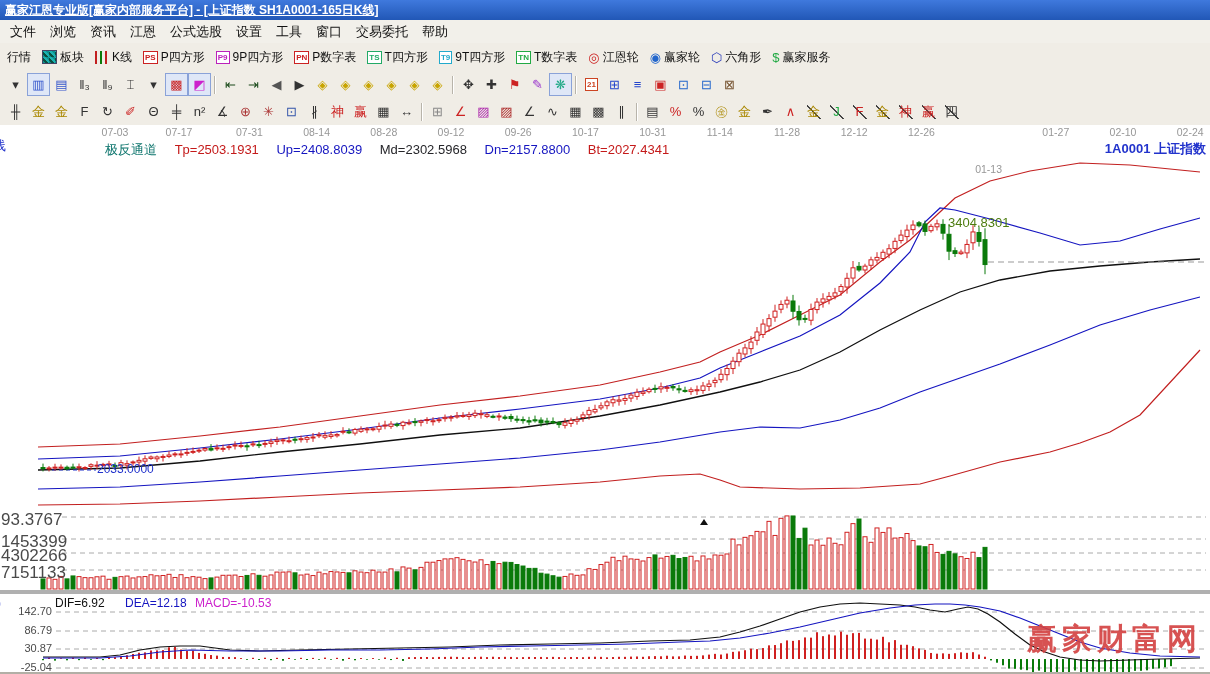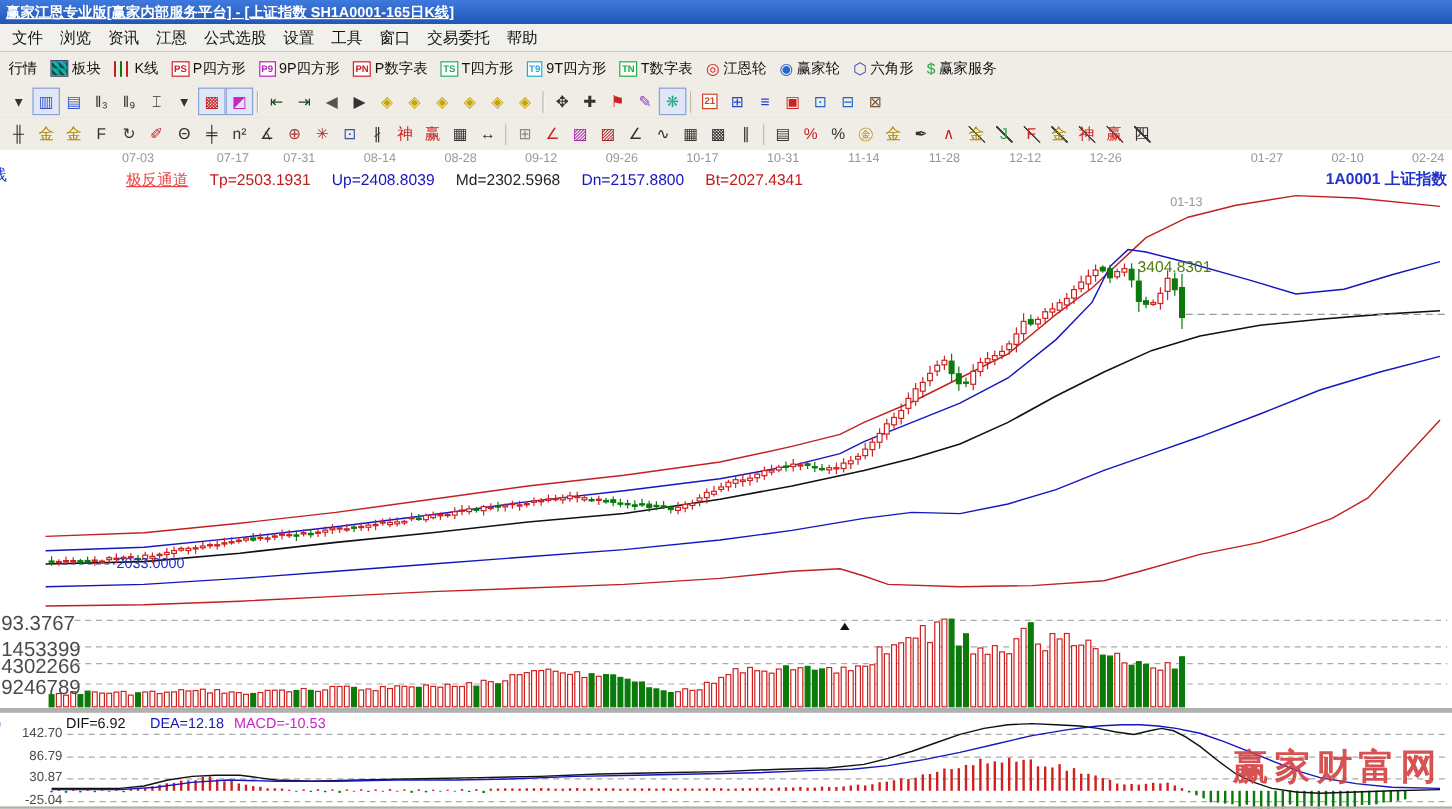--- a/index.html
+++ b/index.html
@@ -30,21 +30,21 @@
   .vsep{width:1px;height:18px;background:#b8b4aa;border-right:1px solid #fff;margin:0 3px;flex:0 0 auto;}
   .ic-sector-grid-icon{width:13px;height:12px;border:1px solid #446;
       background-image:linear-gradient(45deg,#0d8f8f 25%,#0a4f3f 25%,#0a4f3f 50%,#19b2b2 50%,#19b2b2 75%,#0d8f8f 75%);
       background-size:6px 6px;}
   .ic-kline-icon{width:14px;height:13px;
       background:repeating-linear-gradient(90deg,#c22020 0 2px,transparent 2px 5px,#0a7a0a 5px 7px,transparent 7px 10px);}
   
   .dates{position:absolute;top:125px;left:0;right:0;height:15px;background:#fff;}
   .date-label{position:absolute;top:1px;font-size:10.5px;color:#979797;transform:translateX(-50%);white-space:nowrap;}
   .ind-row{position:absolute;top:141px;left:105px;font-size:13px;white-space:nowrap;}
-  .ind-name{color:#ef4444;margin-right:14px;text-decoration:underline;}
+  .ind-name{color:#0f766e;margin-right:14px;}
   .c-red{color:#c41a1a;}  .c-blue{color:#1515c0;}  .c-dark{color:#26262a;}
   .ind-val{margin-right:14px;}
   .symbol-label{position:absolute;top:140px;right:4px;font-size:13px;font-weight:bold;color:#2233cc;}
   .clip-main{position:absolute;left:-7px;top:137px;font-size:13px;color:#2233cc;}
   .clip-macd{position:absolute;left:-3px;top:596px;font-size:12px;color:#2233cc;}
   .ann-start{position:absolute;left:97px;top:462px;font-size:12px;color:#2233cc;}
   .ann-peak{position:absolute;left:948px;top:215px;font-size:13px;color:#4d7c0f;}
   .vol-axis-label{position:absolute;left:1px;font-size:17px;color:#4a4a4a;}
   .macd-row{position:absolute;top:596px;left:0;font-size:12px;white-space:nowrap;}
   .macd-axis-label{position:absolute;left:2px;width:50px;text-align:right;font-size:11px;color:#4a4a4a;}
@@ -207,21 +207,21 @@
       <span class="icon-btn ang" style="color: rgb(34, 170, 68);">J</span>
       <span class="icon-btn ang" style="color: rgb(204, 34, 34);">F</span>
       <span class="icon-btn ang" style="color: rgb(170, 136, 0);">金</span>
       <span class="icon-btn ang" style="color: rgb(204, 34, 34);">神</span>
       <span class="icon-btn ang" style="color: rgb(204, 34, 34);">赢</span>
       <span class="icon-btn ang" style="color: rgb(51, 51, 51);">四</span>
     </div>
 
   <div class="dates" id="dates">
       <span class="date-label" style="left: 115px;">07-03</span>
-      <span class="date-label" style="left: 194px;">07-17</span>
+      <span class="date-label" style="left: 179px;">07-17</span>
       <span class="date-label" style="left: 249.4px;">07-31</span>
       <span class="date-label" style="left: 316.6px;">08-14</span>
       <span class="date-label" style="left: 383.8px;">08-28</span>
       <span class="date-label" style="left: 451px;">09-12</span>
       <span class="date-label" style="left: 518.2px;">09-26</span>
       <span class="date-label" style="left: 585.4px;">10-17</span>
       <span class="date-label" style="left: 652.6px;">10-31</span>
       <span class="date-label" style="left: 719.8px;">11-14</span>
       <span class="date-label" style="left: 787px;">11-28</span>
       <span class="date-label" style="left: 854.2px;">12-12</span>
@@ -941,21 +941,21 @@
   </div>
 
   <div class="symbol-label">1A0001 上证指数</div>
 
   <div class="ann-start">2033.0000</div>
   <div class="ann-peak">3404.8301</div>
 
   <div class="vol-axis-label" style="top:510px">93.3767</div>
   <div class="vol-axis-label" style="top:532px">1453399</div>
   <div class="vol-axis-label" style="top:546px">4302266</div>
-  <div class="vol-axis-label" style="top:563px">9246789</div>
+  <div class="vol-axis-label" style="top:563px">7151133</div>
 
   <div class="clip-macd">)</div>
   <div class="macd-row">
     <span style="position:absolute;left:55px;color:#111">DIF=6.92</span>
     <span style="position:absolute;left:125px;color:#1515c0">DEA=12.18</span>
     <span style="position:absolute;left:195px;color:#cc22cc">MACD=-10.53</span>
   </div>
 
   <div class="macd-axis-label" style="top:605px">142.70</div>
   <div class="macd-axis-label" style="top:624px">86.79</div>

